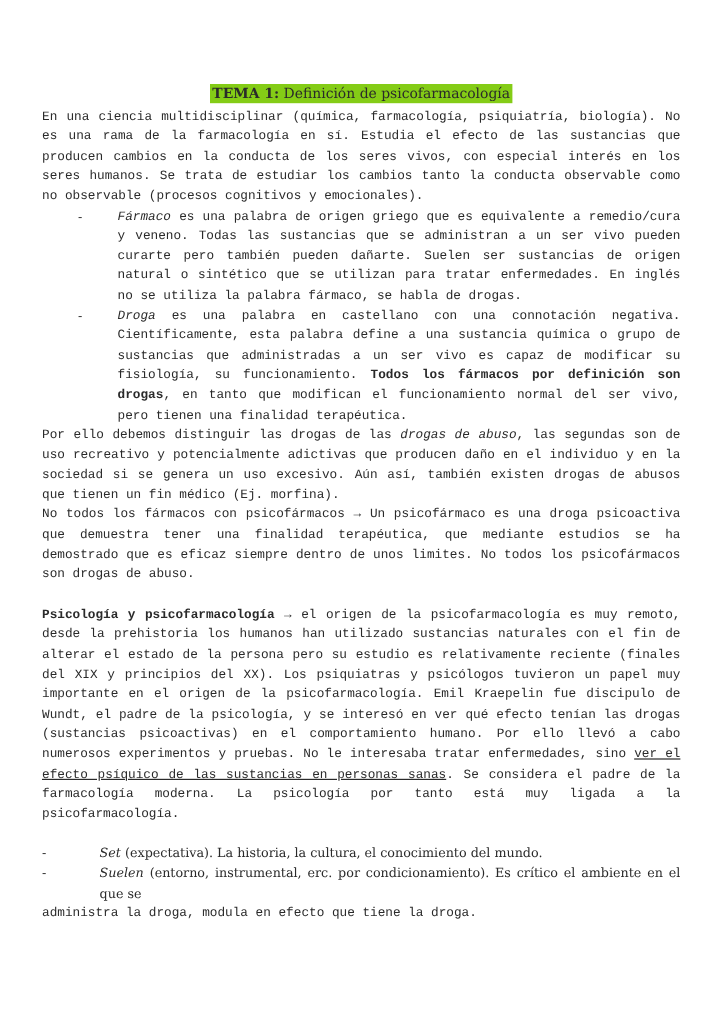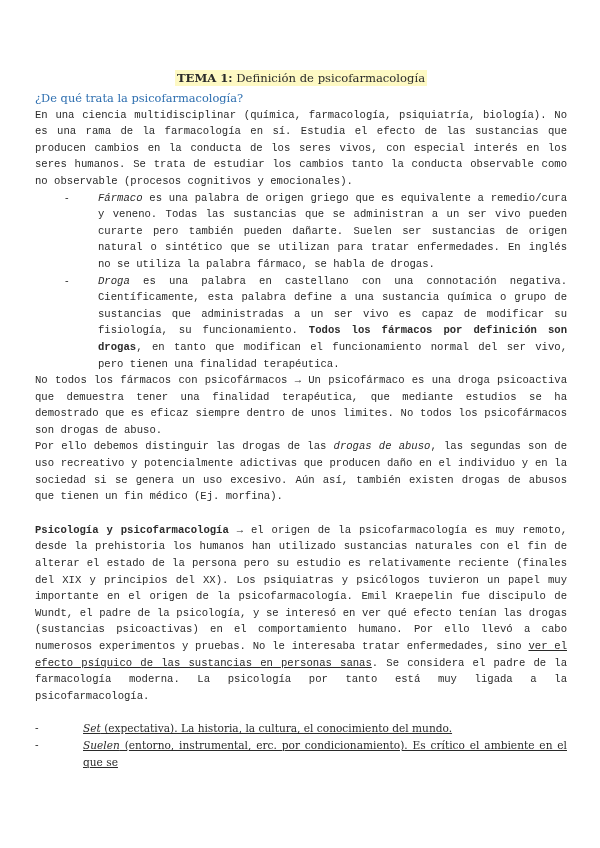--- a/index.html
+++ b/index.html
@@ -1,62 +1,62 @@
 <!DOCTYPE html>
 <html><head>
 <meta charset="utf-8">
 <style>
   html, body { margin: 0; padding: 0; background: #ffffff; }
   body { width: 600px; height: 848px; position: relative; overflow: hidden;
          font-family: "DejaVu Serif", "Liberation Serif", serif; color: #2a2a2a; }
   .page { position: absolute; left: 35px; top: 70px; width: 532px; font-size: 10.6px; line-height: 16.6px; }
   .title { text-align: center; font-size: 11.6px; margin: 0 0 3px 0; }
-  .title span.hl { background: #fef9c3; padding: 1px 2px; }
+  .title span.hl { background: #84cc16; padding: 1px 2px; }
   .h { color: #2e6fb0; font-size: 11.4px; margin: 0; line-height: 17px; }
   p { margin: 0; text-align: justify; font-family: Liberation Mono, monospace; }
   .bul { display: flex; margin-left: 30px; }
   .bul .dash { width: 33px; flex: none; }
   .bul .txt { flex: 1; text-align: justify; font-family: Liberation Mono, monospace; }
   .bul2 { display: flex; }
   .bul2 .dash { width: 48px; flex: none; }
-  .bul2 .txt { flex: 1; text-decoration: underline; }
+  .bul2 .txt { flex: 1; }
   .gap { height: 17px; }
   .gap2 { height: 16px; }
   u { text-decoration: underline; }
 </style>
 </head>
 <body>
 
 <div class="page">
   <div class="title">
     <span class="hl"><b>TEMA 1:</b><span> Definición de psicofarmacología</span></span>
   </div>
 
-  <div class="h">¿De qué trata la psicofarmacología?</div>
   <p>En una ciencia multidisciplinar (química, farmacología, psiquiatría, biología). No es una rama de la farmacología en sí. Estudia el efecto de las sustancias que producen cambios en la conducta de los seres vivos, con especial interés en los seres humanos. Se trata de estudiar los cambios tanto la conducta observable como no observable (procesos cognitivos y emocionales).</p>
 
   <div class="bul">
     <span class="dash">-</span>
     <span class="txt"><i>Fármaco</i><span> es una palabra de origen griego que es equivalente a remedio/cura y veneno. Todas las sustancias que se administran a un ser vivo pueden curarte pero también pueden dañarte. Suelen ser sustancias de origen natural o sintético que se utilizan para tratar enfermedades. En inglés no se utiliza la palabra fármaco, se habla de drogas.</span></span>
   </div>
   <div class="bul">
     <span class="dash">-</span>
     <span class="txt"><i>Droga</i><span> es una palabra en castellano con una connotación negativa. Científicamente, esta palabra define a una sustancia química o grupo de sustancias que administradas a un ser vivo es capaz de modificar su fisiología, su funcionamiento. </span><b>Todos los fármacos por definición son drogas</b><span>, en tanto que modifican el funcionamiento normal del ser vivo, pero tienen una finalidad terapéutica.</span></span>
   </div>
 
+  <p><span>Por ello debemos distinguir las drogas de las </span><i>drogas de abuso</i><span>, las segundas son de uso recreativo y potencialmente adictivas que producen daño en el individuo y en la sociedad si se genera un uso excesivo. Aún así, también existen drogas de abusos que tienen un fin médico (Ej. morfina).</span></p>
   <p>No todos los fármacos con psicofármacos → Un psicofármaco es una droga psicoactiva que demuestra tener una finalidad terapéutica, que mediante estudios se ha demostrado que es eficaz siempre dentro de unos limites. No todos los psicofármacos son drogas de abuso.</p>
-  <p><span>Por ello debemos distinguir las drogas de las </span><i>drogas de abuso</i><span>, las segundas son de uso recreativo y potencialmente adictivas que producen daño en el individuo y en la sociedad si se genera un uso excesivo. Aún así, también existen drogas de abusos que tienen un fin médico (Ej. morfina).</span></p>
 
   <div class="gap"></div>
 
   <p><b>Psicología y psicofarmacología</b><span> → el origen de la psicofarmacología es muy remoto, desde la prehistoria los humanos han utilizado sustancias naturales con el fin de alterar el estado de la persona pero su estudio es relativamente reciente (finales del XIX y principios del XX). Los psiquiatras y psicólogos tuvieron un papel muy importante en el origen de la psicofarmacología. Emil Kraepelin fue discipulo de Wundt, el padre de la psicología, y se interesó en ver qué efecto tenían las drogas (sustancias psicoactivas) en el comportamiento humano. Por ello llevó a cabo numerosos experimentos y pruebas. No le interesaba tratar enfermedades, sino </span><u>ver el efecto psíquico de las sustancias en personas sanas</u><span>. Se considera el padre de la farmacología moderna. La psicología por tanto está muy ligada a la psicofarmacología.</span></p>
 
   <div class="gap2"></div>
 
   <div class="bul2">
     <span class="dash">-</span>
     <span class="txt"><i>Set</i><span> (expectativa). La historia, la cultura, el conocimiento del mundo.</span></span>
   </div>
   <div class="bul2">
     <span class="dash">-</span>
     <span class="txt" style="text-align:justify"><i>Suelen</i><span> (entorno, instrumental, erc. por condicionamiento). Es crítico el ambiente en el que se</span></span>
   </div>
+  <p>administra la droga, modula en efecto que tiene la droga.</p>
 </div>
 
 </body></html>

